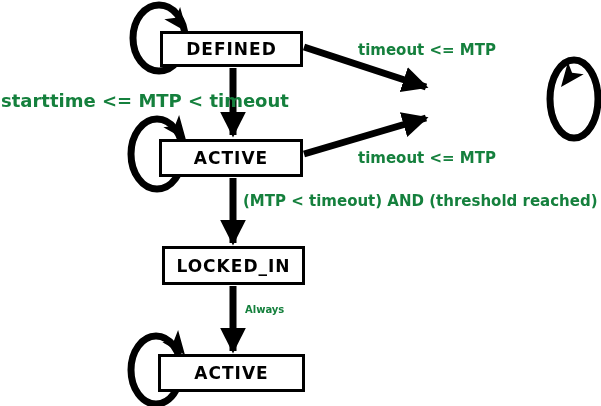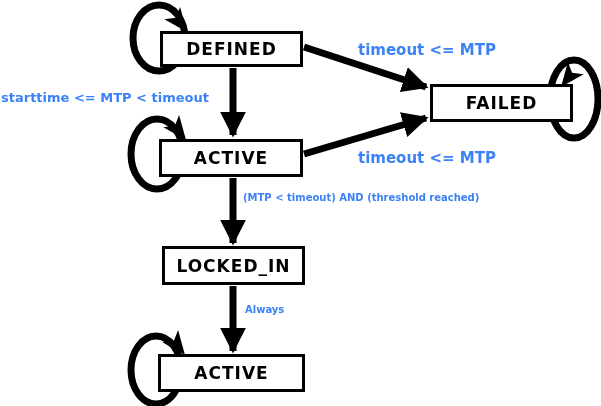--- a/index.html
+++ b/index.html
@@ -34,28 +34,28 @@
     color: #000000;
   }
   .st-defined   { left: 160px; top: 31px;  width: 143px; height: 36px; }
   .st-failed    { left: 430px; top: 84px;  width: 143px; height: 38px; }
   .st-started   { left: 159px; top: 139px; width: 144px; height: 38px; }
   .st-locked-in { left: 162px; top: 246px; width: 143px; height: 39px; }
   .st-active    { left: 158px; top: 354px; width: 147px; height: 38px; }
   .edge-label {
     position: absolute;
     font-weight: bold;
-    color: #3b82f6;
+    color: #15803d;
     white-space: nowrap;
     z-index: 1;
   }
-  .lbl-starttime { left: 1px;   top: 90px;  font-size: 13px; }
+  .lbl-starttime { left: 1px;   top: 90px;  font-size: 18px; }
   .lbl-timeout-1 { left: 358px; top: 41px;  font-size: 15px; }
   .lbl-timeout-2 { left: 358px; top: 149px; font-size: 15px; }
-  .lbl-threshold { left: 243px; top: 192px; font-size: 10px; }
+  .lbl-threshold { left: 243px; top: 192px; font-size: 15px; }
   .lbl-always    { left: 245px; top: 304px; font-size: 10px; }
   svg .stroke { stroke: #000000; fill: none; }
 </style>
 </head>
 <body>
 
 <div class="canvas">
 
   <svg class="layer under" viewBox="0 0 601 406">
     <defs>
@@ -73,23 +73,20 @@
     <line x1="233" y1="178" x2="233" y2="243" stroke="#000000" stroke-width="7" marker-end="url(#ah)"></line>
     <line x1="233" y1="286" x2="233" y2="351" stroke="#000000" stroke-width="7" marker-end="url(#ah)"></line>
     <line x1="304" y1="47" x2="426" y2="87" stroke="#000000" stroke-width="7" marker-end="url(#ah)"></line>
     <line x1="304" y1="154" x2="426" y2="118" stroke="#000000" stroke-width="7" marker-end="url(#ah)"></line>
   </svg>
 
   <div class="layer boxes">
     <div class="state st-defined">
       <span>DEFINED</span>
     </div>
-    <div class="state st-failed">
-      <span>FAILED</span>
-    </div>
     <div class="state st-started">
       <span>ACTIVE</span>
     </div>
     <div class="state st-active">
       <span>ACTIVE</span>
     </div>
     <div class="state st-locked-in">
       <span>LOCKED_IN</span>
     </div>
 

